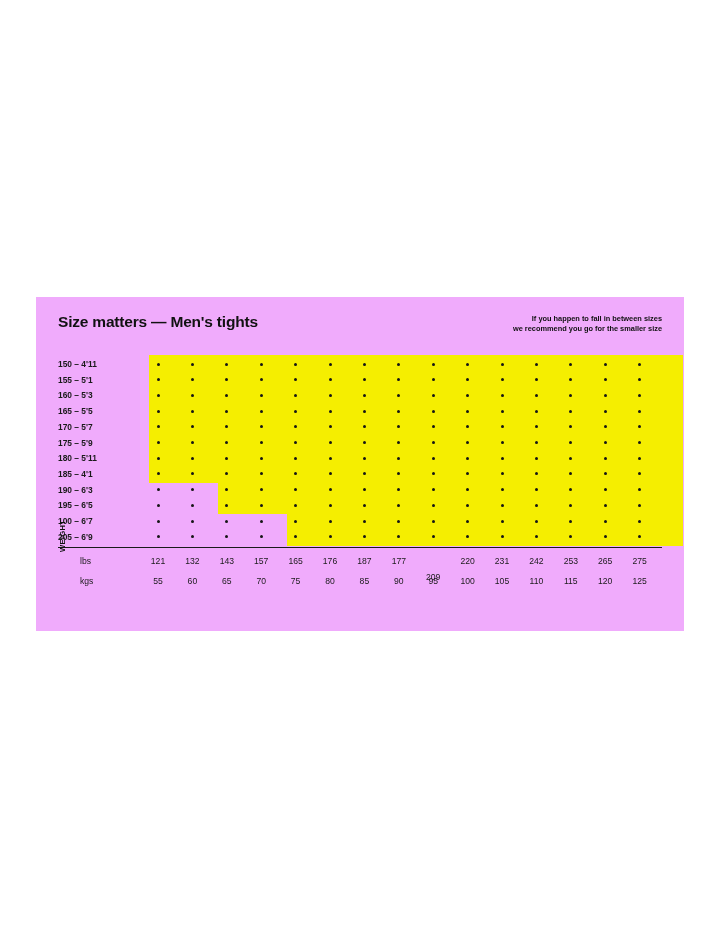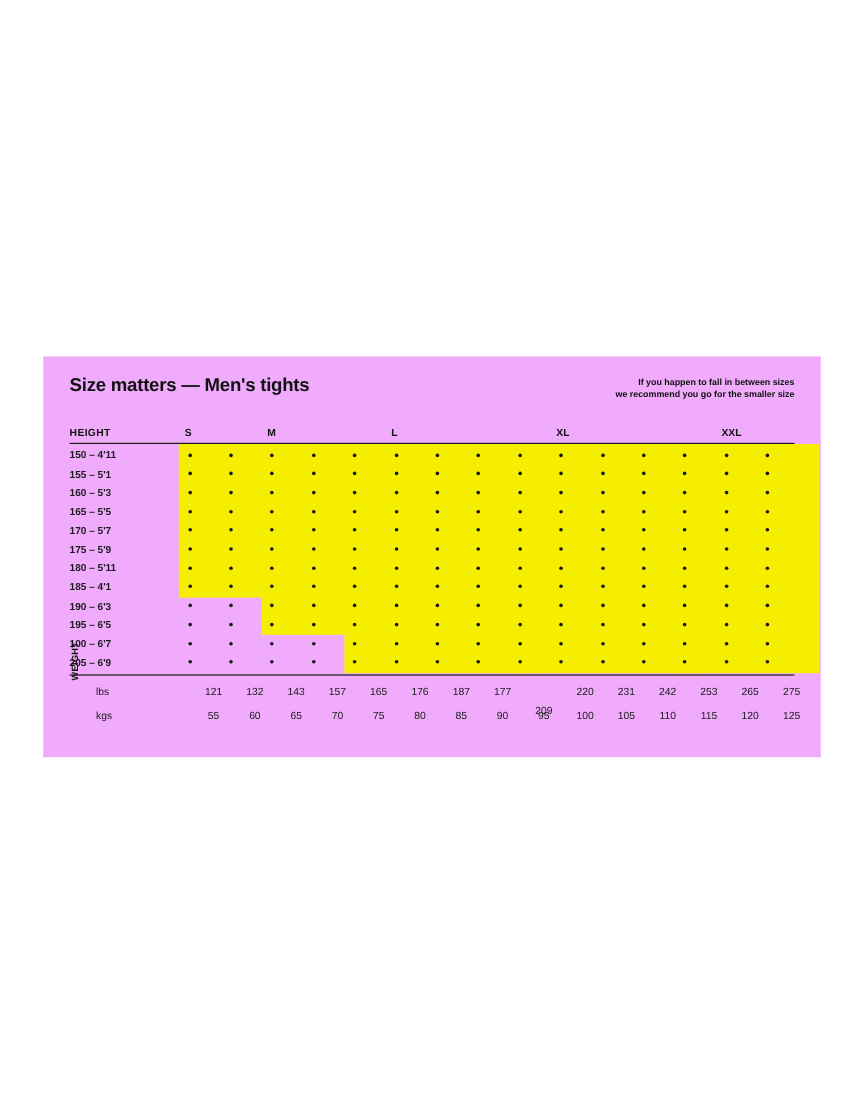--- a/index.html
+++ b/index.html
@@ -144,43 +144,38 @@
     font-size: 8.6px;
     color: #1a1a1a;
   }
   .wcell {
     position: absolute;
     font-size: 8.6px;
     color: #1a1a1a;
     text-align: center;
     transform: translateX(-50%);
     white-space: nowrap;
-    margin-left: 20px;
   }
 </style>
 </head>
 <body>
 
 <div id="chart-card">
   <div class="card-inner">
 
     <div class="head-row">
       <div class="chart-title">Size matters — Men's tights</div>
       <div class="chart-note">
         <div>If you happen to fall in between sizes</div>
         <div>we recommend you go for the smaller size</div>
       </div>
     </div>
 
     <div class="grid-wrap">
 
-      <div class="size-head">
-        <span class="hlabel">HEIGHT</span>
-        <span id="size-labels"><span class="slabel" style="left: 96px;">S</span><span class="slabel" style="left: 164.8px;">M</span><span class="slabel" style="left: 268px;">L</span><span class="slabel" style="left: 405.6px;">XL</span><span class="slabel" style="left: 543.2px;">XXL</span></span>
-      </div>
 
       <div class="matrix">
         <div class="hl-layer" id="hl-layer">
             <div class="hl" style="left: 91px; top: 0px; width: 86.8px; height: 127.9px;"></div>
             <div class="hl" style="left: 159.8px; top: 0px; width: 86.8px; height: 159.3px;"></div>
             <div class="hl" style="left: 228.6px; top: 0px; width: 155.6px; height: 190.7px;"></div>
             <div class="hl" style="left: 366.2px; top: 0px; width: 155.6px; height: 190.7px;"></div>
             <div class="hl" style="left: 503.8px; top: 0px; width: 121.2px; height: 190.7px;"></div>
           </div>
         <div class="dot-layer" id="dot-layer">

